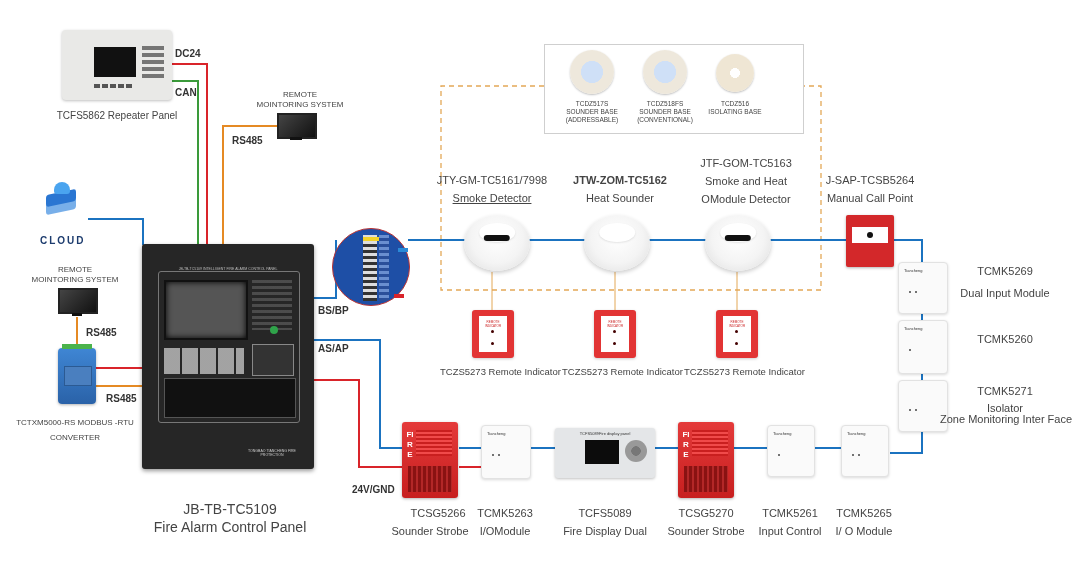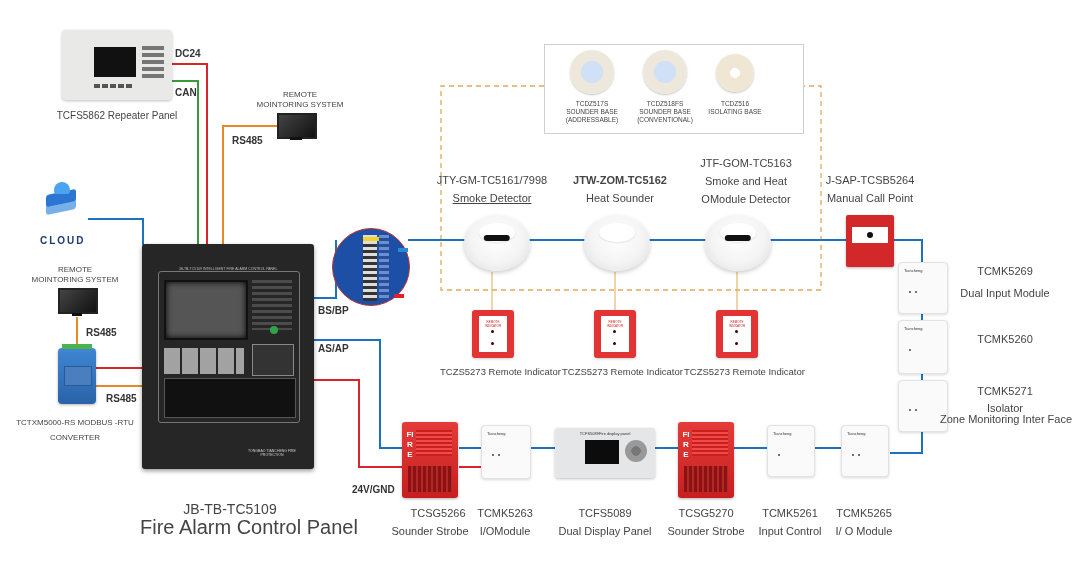--- a/index.html
+++ b/index.html
@@ -103,21 +103,21 @@
   <div class="abs" style="left:20px;top:23px;width:132px;font-size:3.5px;color:#bbb;text-align:center;background:#262626;overflow:hidden;white-space:nowrap;">JB-TB-TC5109 INTELLIGENT FIRE ALARM CONTROL PANEL</div>
   <div class="abs" style="left:22px;top:36px;width:80px;height:56px;background:#555;border:2px solid #111;box-shadow:inset 0 0 6px #000;"></div>
   <div class="abs" style="left:110px;top:36px;width:40px;height:50px;background:repeating-linear-gradient(#555 0 3px,transparent 3px 6px);opacity:.8;"></div>
   <div class="abs" style="left:128px;top:82px;width:8px;height:8px;border-radius:50%;background:#2fa34a;"></div>
   <div class="abs" style="left:22px;top:104px;width:80px;height:26px;background:repeating-linear-gradient(90deg,#ccc 0 16px,#262626 16px 18px);opacity:.75;"></div>
   <div class="abs" style="left:110px;top:100px;width:40px;height:30px;background:#333;border:1px solid #888;"></div>
   <div class="abs" style="left:22px;top:134px;width:130px;height:38px;background:#111;border:1px solid #555;"></div>
   <div class="abs" style="left:100px;top:205px;width:60px;font-size:3.5px;color:#ccc;text-align:center;">TONGBAO TIANCHENG FIRE PROTECTION</div>
 </div>
 <div class="lbl" style="left:140px;top:500px;width:180px;font-size:14px;line-height:18px;color:#444;">JB-TB-TC5109</div>
-<div class="lbl" style="left:140px;top:518px;width:180px;font-size:20px;line-height:18px;color:#444;">Fire Alarm Control Panel</div>
+<div class="lbl" style="left:140px;top:518px;width:180px;font-size:14px;line-height:18px;color:#444;">Fire Alarm Control Panel</div>
 
 <div class="wire-lbl" style="left:318px;top:305px;">BS/BP</div>
 <div class="wire-lbl" style="left:318px;top:343px;">AS/AP</div>
 <div class="wire-lbl" style="left:352px;top:484px;">24V/GND</div>
 
 <div class="abs" style="left:332px;top:228px;width:76px;height:76px;border-radius:50%;background:#1e4fa6;border:1px solid #b33;overflow:hidden;">
   <div class="abs" style="left:30px;top:6px;width:14px;height:66px;background:repeating-linear-gradient(#ddd 0 3px,#333 3px 6px);"></div>
   <div class="abs" style="left:46px;top:6px;width:10px;height:66px;background:repeating-linear-gradient(#6a8fd0 0 3px,#2a4f9a 3px 6px);"></div>
   <div class="abs" style="left:30px;top:8px;width:16px;height:4px;background:#f2d22a;"></div>
 </div>
@@ -250,19 +250,19 @@
       <span></span>
       <span></span>
     </div>
   </div>
 
 <div class="lbl" style="left:388px;top:505px;width:100px;">TCSG5266</div>
 <div class="lbl" style="left:380px;top:523px;width:100px;">Sounder Strobe</div>
 <div class="lbl" style="left:465px;top:505px;width:80px;">TCMK5263</div>
 <div class="lbl" style="left:465px;top:523px;width:80px;">I/OModule</div>
 <div class="lbl" style="left:550px;top:505px;width:110px;">TCFS5089</div>
-<div class="lbl" style="left:550px;top:523px;width:110px;">Dual Display Panel</div>
+<div class="lbl" style="left:550px;top:523px;width:110px;">Fire Display Dual</div>
 <div class="lbl" style="left:656px;top:505px;width:100px;">TCSG5270</div>
 <div class="lbl" style="left:656px;top:523px;width:100px;">Sounder Strobe</div>
 <div class="lbl" style="left:745px;top:505px;width:90px;">TCMK5261</div>
 <div class="lbl" style="left:745px;top:523px;width:90px;">Input Control</div>
 <div class="lbl" style="left:822px;top:505px;width:84px;">TCMK5265</div>
 <div class="lbl" style="left:822px;top:523px;width:84px;text-align:center;">I/ O Module</div>
 
 </body></html>

